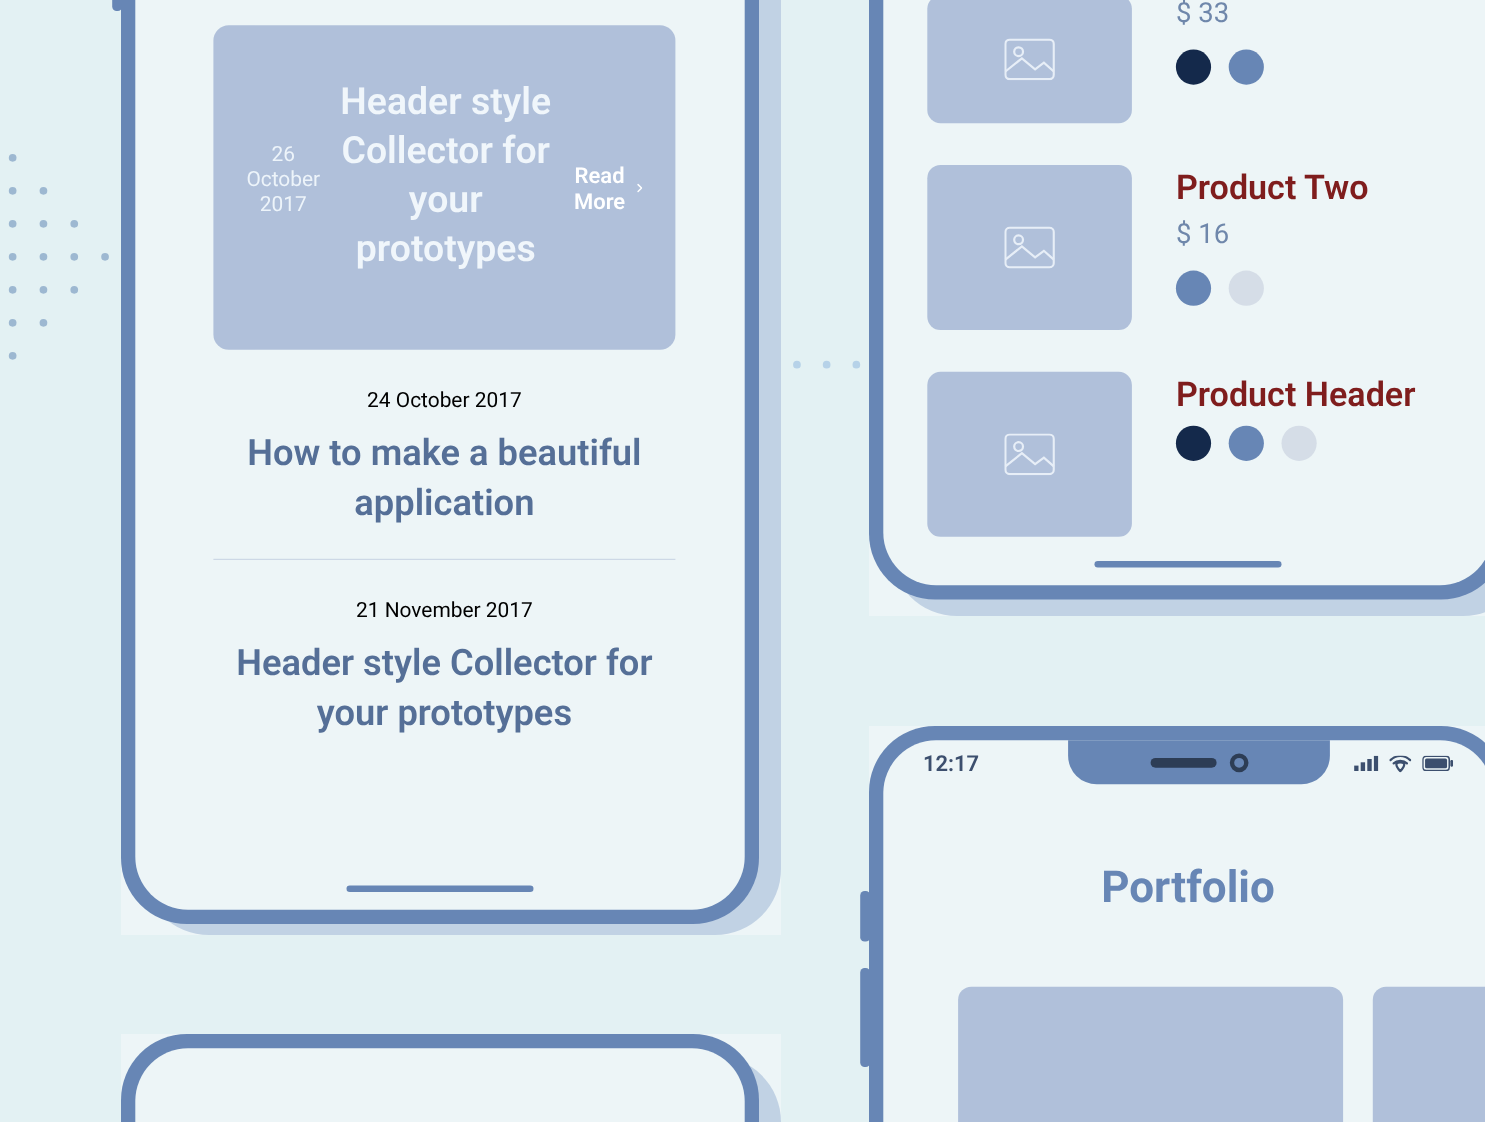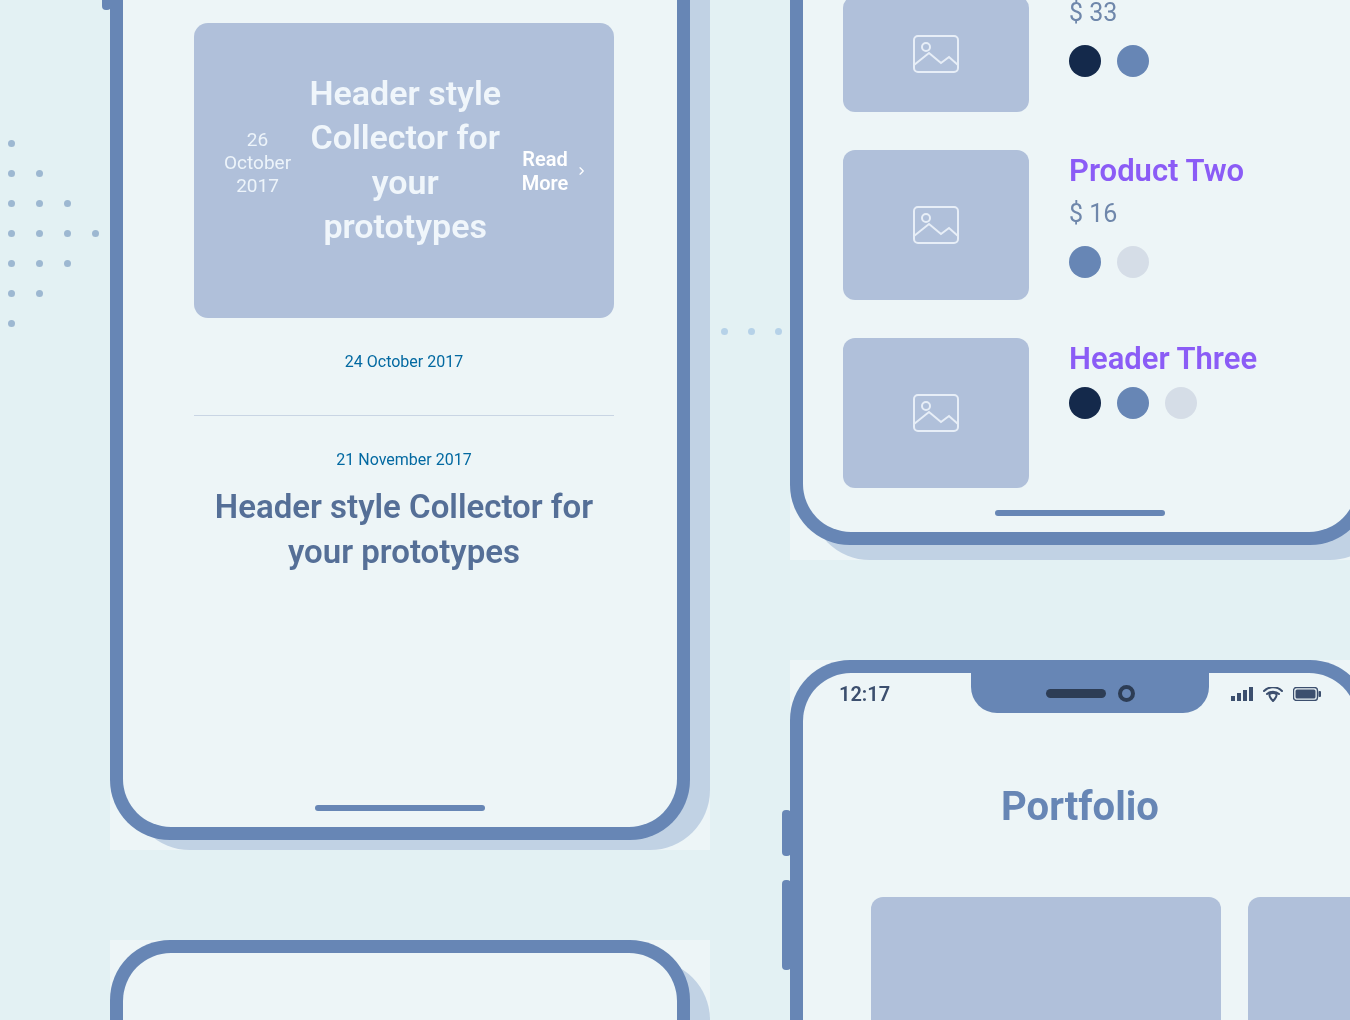--- a/index.html
+++ b/index.html
@@ -90,21 +90,21 @@
   .hero .readmore{
     display:inline-flex; align-items:center; gap:8px;
     font-size:20px; font-weight:600; color:#fff;
   }
   .hero .readmore svg{ width:10px; height:16px; }
 
   .article {
     text-align:center;
     padding:34px 0 28px;
   }
-  .article .adate{ font-size:16px; color:#0369a1; margin-bottom:16px;}
+  .article .adate{ font-size:19px; color:#000000; margin-bottom:16px;}
   .article .atitle{ font-size:33px; font-weight:600; color:#556f97; line-height:1.35;}
   .divider{ height:1px; background:#c9d5e4; margin:0 0;}
   .loadbtn{
     margin-top:22px;
     height:64px; width:420px;
     background:#6786b5;
     border-radius:10px;
     color:#fff; font-size:22px; font-weight:600;
     border:none;
     display:flex;align-items:center;justify-content:center;
@@ -131,21 +131,21 @@
     margin-bottom:38px;
   }
   .thumb{
     width:186px; height:150px;
     background:#b0c0da;
     border-radius:12px;
     display:flex;align-items:center;justify-content:center;
   }
   .thumb svg{ width:46px; height:38px; stroke:#e7eef7; fill:none;}
   .prodinfo{ padding-top:2px;}
-  .pname{ font-size:31px; font-weight:600; color:#8b5cf6; margin-bottom:10px; white-space:nowrap;}
+  .pname{ font-size:31px; font-weight:600; color:#7f1d1d; margin-bottom:10px; white-space:nowrap;}
   .pprice{ font-size:25px; color:#6f87ab; margin-bottom:18px;}
   .swatches{ display:flex; gap:16px;}
   .sw{ width:32px;height:32px;border-radius:50%;}
   .sw.navy{background:#14294b;} .sw.acc{background:#6786b5;} .sw.grey{background:#d5dde7;}
   #phB .plist{ margin-top:700px;}
 
   
   #phC .pShadow{ top:20px; left:20px; width:580px; height:800px;}
   #phC .pFrame { top:0;    left:0;    width:580px; height:800px;}
   #phC .pBody  { top:13px; left:13px; width:554px; height:780px;}
@@ -226,20 +226,21 @@
         <div class="readmore">
           <span>Read More</span>
           <svg viewBox="0 0 10 16">
               <path d="M2 2 L8 8 L2 14" stroke="#fff" stroke-width="2.5" fill="none" stroke-linecap="round" stroke-linejoin="round"></path>
             </svg>
         </div>
       </div>
 
       <div class="article">
         <div class="adate">24 October 2017</div>
+        <div class="atitle">How to make a beautiful application</div>
       </div>
       <div class="divider"></div>
       <div class="article">
         <div class="adate">21 November 2017</div>
         <div class="atitle">Header style Collector for your prototypes</div>
       </div>
 
     </div>
     <div class="homebar"></div>
   </div>
@@ -291,21 +292,21 @@
       </div>
       <div class="prodrow">
         <div class="thumb">
           <svg viewBox="0 0 46 38">
               <rect x="1" y="1" width="44" height="36" rx="4" stroke-width="2"></rect>
               <circle cx="13" cy="12" r="4" stroke-width="2"></circle>
               <path d="M1 30 L16 18 L28 28 L36 22 L45 30" stroke-width="2"></path>
             </svg>
         </div>
         <div class="prodinfo">
-          <div class="pname">Header Three</div>
+          <div class="pname">Product Header</div>
           <div class="swatches">
             <span class="sw navy"></span>
             <span class="sw acc"></span>
             <span class="sw grey"></span>
           </div>
         </div>
       </div>
     </div>
     <div class="homebar"></div>
   </div>

